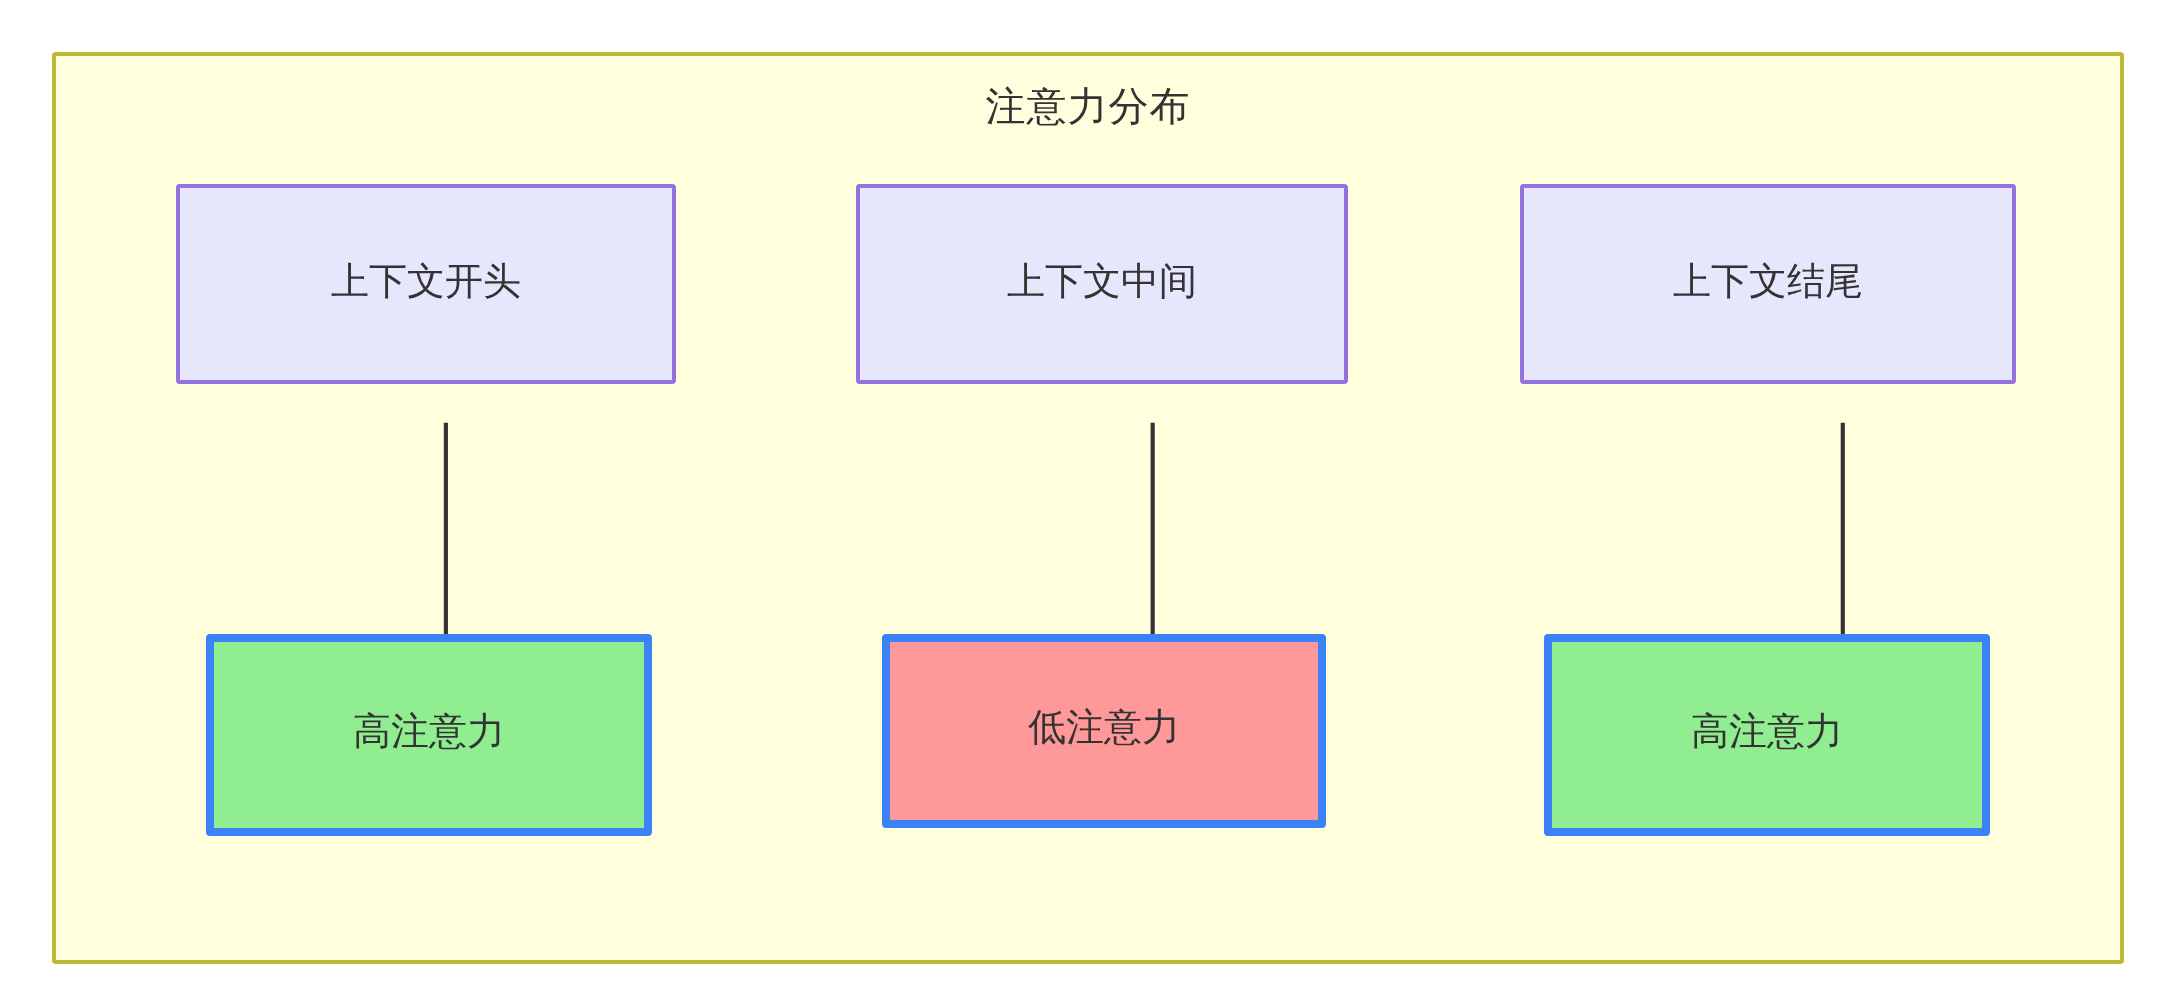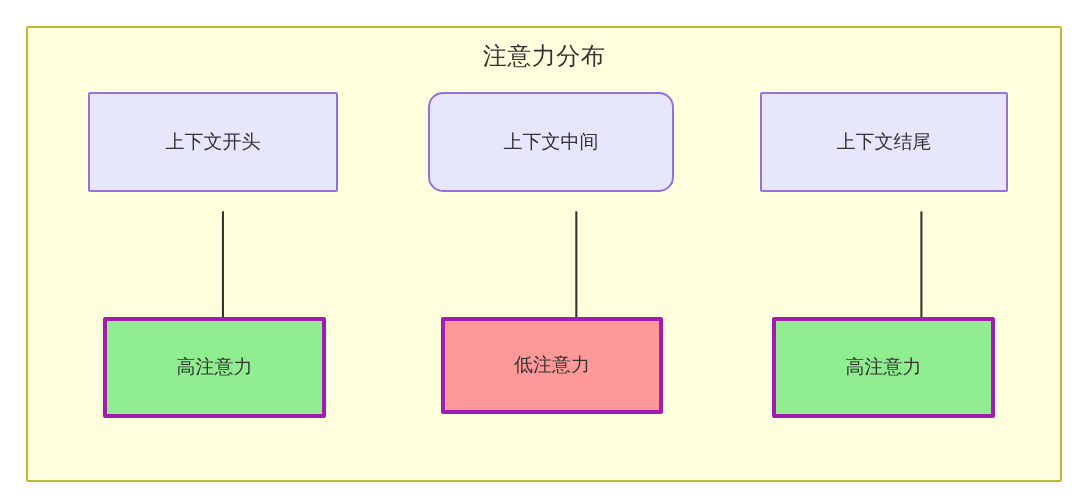--- a/index.html
+++ b/index.html
@@ -33,21 +33,21 @@
     border: 2px solid #bbbb33;
     border-radius: 2px;
   }
 
   .subgraph-title {
     position: absolute;
     left: 0;
     top: 12px;
     width: 100%;
     text-align: center;
-    font-size: 24px;
+    font-size: 20px;
     color: #333333;
     letter-spacing: 0.5px;
     white-space: nowrap;
   }
 
   
   .node {
     position: absolute;
     box-sizing: border-box;
     display: flex;
@@ -61,31 +61,32 @@
   }
 
   .node.source {
     background: #e6e6fd;
     border: 2px solid #9370db;
     border-radius: 2px;
   }
 
   .node.outcome {
     background: #90ee90;
-    border: 4px solid #a21caf;
+    border: 4px solid #3b82f6;
     border-radius: 2px;
+    font-family: Liberation Mono, monospace;
   }
 
   .node.outcome.low {
     background: #ff9999;
   }
 
   
   .col1.source { left: 88px;  top: 92px;  width: 250px; height: 100px; }
-  .col2.source { left: 428px; top: 92px;  width: 246px; height: 100px; border-radius: 15px; }
+  .col2.source { left: 428px; top: 92px;  width: 246px; height: 100px; }
   .col3.source { left: 760px; top: 92px;  width: 248px; height: 100px; text-align: center; }
 
   .col1.outcome { left: 103px; top: 317px; width: 223px; height: 101px; }
   .col2.outcome { left: 441px; top: 317px; width: 222px; height: 97px; }
   .col3.outcome { left: 772px; top: 317px; width: 223px; height: 101px; }
 
   
   .arrow-svg {
     position: absolute;
     left: 0;

